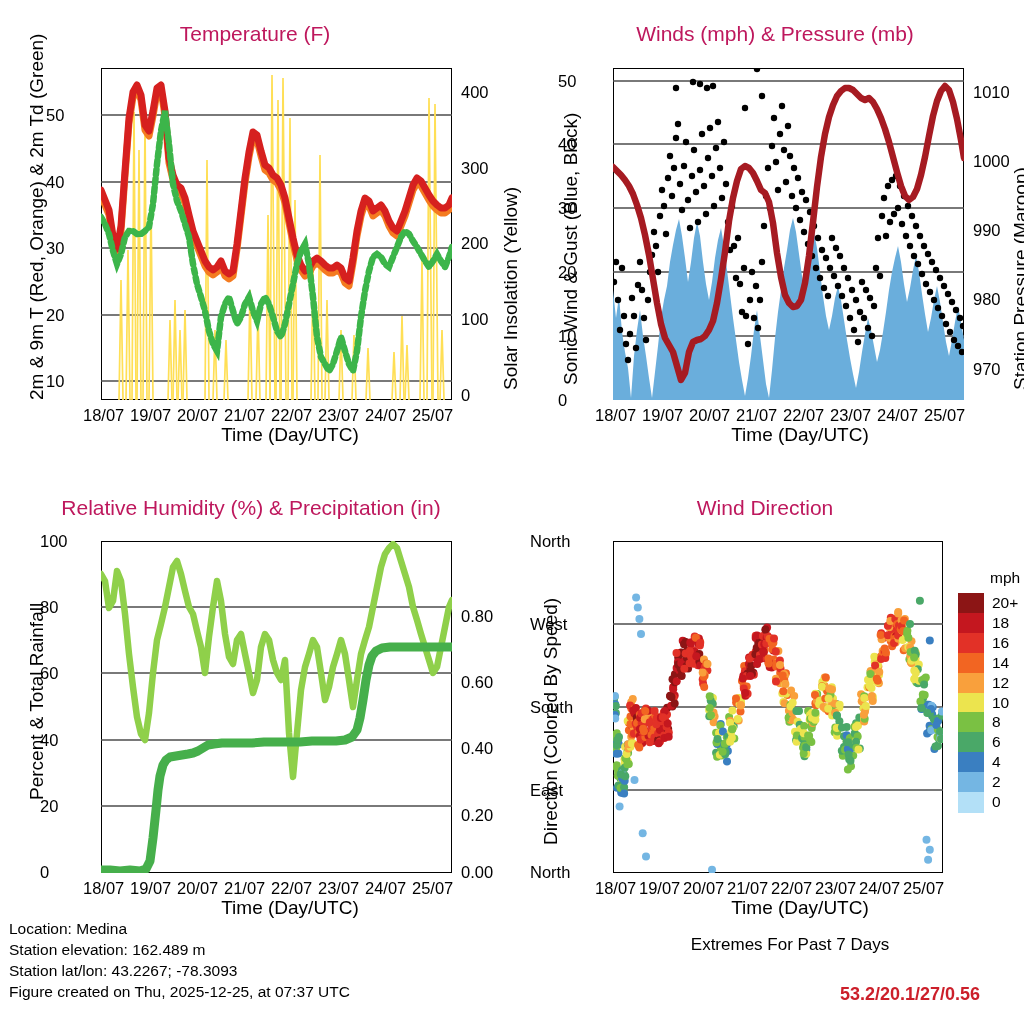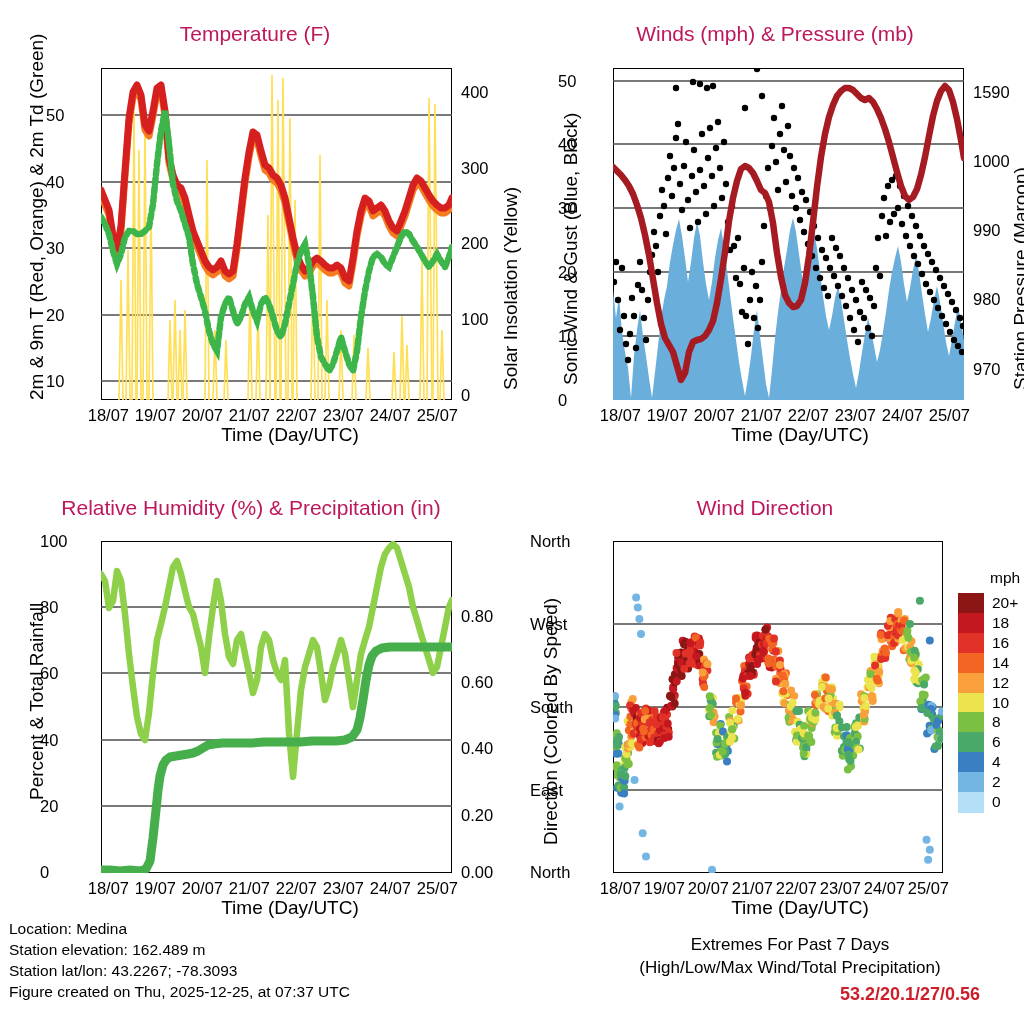--- a/index.html
+++ b/index.html
@@ -5,21 +5,21 @@
   html,body{margin:0;padding:0;background:#fff;}
   body{width:1024px;height:1024px;font-family:"Liberation Sans",sans-serif;color:#000;overflow:hidden;}
   #root{position:relative;width:1024px;height:1024px;}
   .panel{position:absolute;}
   .ptitle{position:absolute;text-align:center;font-size:21px;color:#be185d;white-space:nowrap;}
   .axlabel{position:absolute;font-size:19px;color:#000;white-space:nowrap;}
   .vlabel{transform-origin:0 0;}
   .tick{position:absolute;font-size:16.5px;color:#000;white-space:nowrap;}
   .tick.r{text-align:left;}
   .tick.l{text-align:left;}
-  .tick.c{text-align:right;}
+  .tick.c{text-align:left;}
   .frame{position:absolute;border:1.6px solid #000;box-sizing:border-box;background:#fff;}
   .plotsvg{position:absolute;left:0;top:0;}
   .foot{position:absolute;font-size:15.5px;color:#000;white-space:nowrap;}
   .extreme{position:absolute;font-size:18px;font-weight:bold;color:#cc1f2a;white-space:nowrap;text-align:right;}
   .cbar{position:absolute;}
   .cbar .sw{position:absolute;left:0;width:26px;}
   .cbl{position:absolute;font-size:15.5px;color:#000;white-space:nowrap;}
   .cbhead{position:absolute;font-size:15.5px;color:#000;white-space:nowrap;}
 </style>
 </head>
@@ -328,21 +328,21 @@
       </g>
     </svg>
 
     <div class="tick l" style="left:558px;top:72px;width:46px;">50</div>
     <div class="tick l" style="left:558px;top:135px;width:46px;">40</div>
     <div class="tick l" style="left:558px;top:199px;width:46px;">30</div>
     <div class="tick l" style="left:558px;top:263px;width:46px;">20</div>
     <div class="tick l" style="left:558px;top:327px;width:46px;">10</div>
     <div class="tick l" style="left:558px;top:391px;width:46px;">0</div>
 
-    <div class="tick r" style="left:973px;top:83px;">1590</div>
+    <div class="tick r" style="left:973px;top:83px;">1010</div>
     <div class="tick r" style="left:973px;top:152px;">1000</div>
     <div class="tick r" style="left:973px;top:221px;">990</div>
     <div class="tick r" style="left:973px;top:290px;">980</div>
     <div class="tick r" style="left:973px;top:360px;">970</div>
 
     <div class="tick c" style="left:595px;top:406px;width:46px;">18/07</div>
     <div class="tick c" style="left:642px;top:406px;width:46px;">19/07</div>
     <div class="tick c" style="left:689px;top:406px;width:46px;">20/07</div>
     <div class="tick c" style="left:736px;top:406px;width:46px;">21/07</div>
     <div class="tick c" style="left:783px;top:406px;width:46px;">22/07</div>
@@ -1252,16 +1252,15 @@
         <div class="cbl" style="left: 34px; top: 200.045px;">0</div>
       </div>
   </div>
 
   <div class="foot" style="left:9px;top:920px;">Location: Medina</div>
   <div class="foot" style="left:9px;top:941px;">Station elevation: 162.489 m</div>
   <div class="foot" style="left:9px;top:962px;">Station lat/lon: 43.2267; -78.3093</div>
   <div class="foot" style="left:9px;top:983px;">Figure created on Thu, 2025-12-25, at 07:37 UTC</div>
 
   <div class="foot" style="left:620px;top:935px;width:340px;text-align:center;font-size:17px;">Extremes For Past 7 Days</div>
-  <div class="foot" style="left:600px;top:958px;width:380px;text-align:center;font-size:17px;">(High/Low/Max Wind/Total Precipitation)</div>
   <div class="extreme" style="left:600px;top:984px;width:380px;">53.2/20.1/27/0.56</div>
 
 </div>
 
 </body></html>

